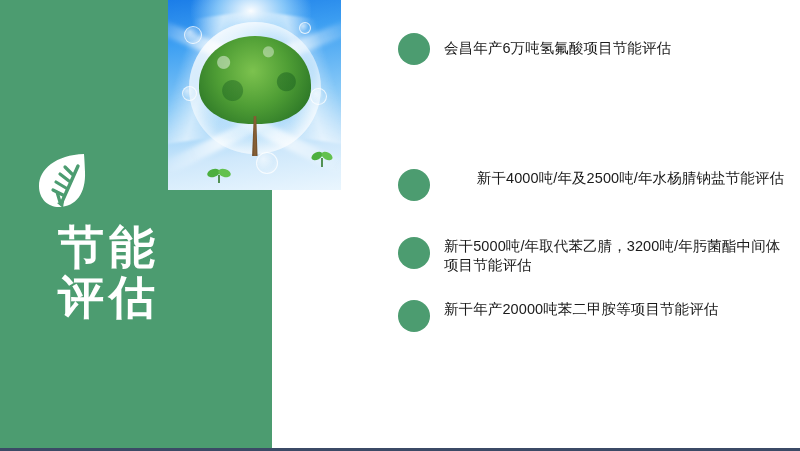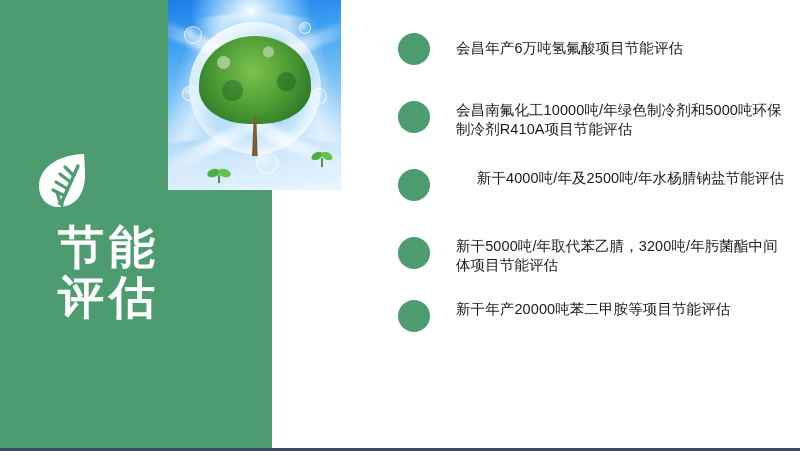--- a/index.html
+++ b/index.html
@@ -170,21 +170,21 @@
   }
   .bullet-dot {
     flex: 0 0 auto;
     width: 32px;
     height: 32px;
     border-radius: 50%;
     background: #4c9c70;
   }
   .bullet-text {
     flex: 1 1 auto;
-    margin-left: 26px;
+    margin-left: 14px;
     color: #1a1a1a;
     font-size: 14.5px;
     line-height: 19px;
     letter-spacing: 0.1px;
   }
 
   .item-0 { top: 33px; }
   .item-1 { top: 101px; }
   .item-2 { top: 169px; }
   .item-3 { top: 237px; }
@@ -251,24 +251,20 @@
     </div>
   </div>
 
   <div class="bullet-list">
 
     <div class="bullet-item item-0">
       <span class="bullet-dot"></span>
       <span class="bullet-text">会昌年产6万吨氢氟酸项目节能评估</span>
     </div>
 
-    <div class="bullet-item item-1">
-      <span class="bullet-dot"></span>
-      <span class="bullet-text">会昌南氟化工10000吨/年绿色制冷剂和5000吨环保制冷剂R410A项目节能评估</span>
-    </div>
 
     <div class="bullet-item item-2">
       <span class="bullet-dot"></span>
       <span class="bullet-text">新干4000吨/年及2500吨/年水杨腈钠盐节能评估</span>
     </div>
 
     <div class="bullet-item item-3">
       <span class="bullet-dot"></span>
       <span class="bullet-text">新干5000吨/年取代苯乙腈，3200吨/年肟菌酯中间体项目节能评估</span>
     </div>

